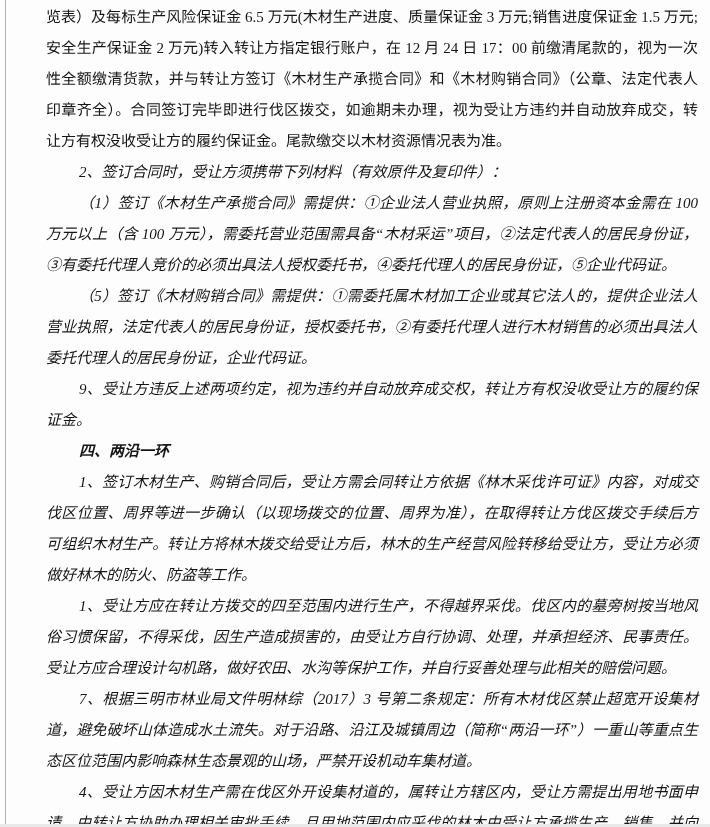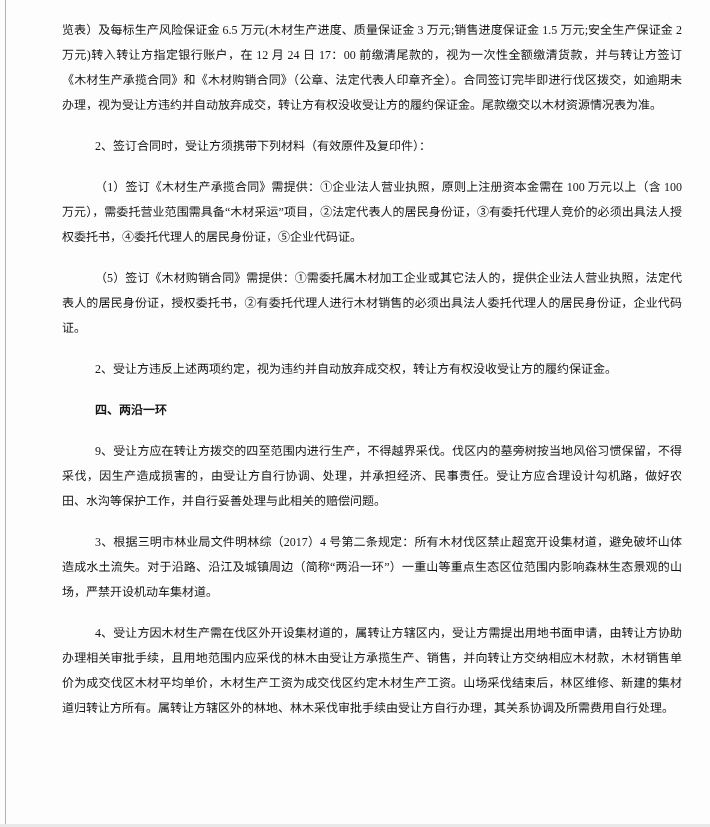--- a/index.html
+++ b/index.html
@@ -31,46 +31,48 @@
     height: 3px;
     background: #e9e9e9;
   }
   .page-body {
     position: absolute;
     left: 46px;
     top: 2px;
     width: 652px;
   }
   .para {
-    margin: 16px;
-    font-size: 12px;
-    line-height: 25px;
+    margin: 0;
+    font-size: 15px;
+    line-height: 31px;
     text-align: justify;
     text-justify: inter-character;
     letter-spacing: 0;
     word-break: break-all;
   }
   .para.indent {
     text-indent: 33px;
+    font-style: italic;
   }
   .para.heading {
     font-weight: bold;
   }
 </style>
 </head>
 <body>
 
 <div class="left-rule"></div>
 
 <div class="page-body">
   <p class="para">览表）及每标生产风险保证金 6.5 万元(木材生产进度、质量保证金 3 万元;销售进度保证金 1.5 万元;安全生产保证金 2 万元)转入转让方指定银行账户，在 12 月 24 日 17：00 前缴清尾款的，视为一次性全额缴清货款，并与转让方签订《木材生产承揽合同》和《木材购销合同》（公章、法定代表人印章齐全）。合同签订完毕即进行伐区拨交，如逾期未办理，视为受让方违约并自动放弃成交，转让方有权没收受让方的履约保证金。尾款缴交以木材资源情况表为准。</p>
   <p class="para indent">2、签订合同时，受让方须携带下列材料（有效原件及复印件）：</p>
   <p class="para indent">（1）签订《木材生产承揽合同》需提供：①企业法人营业执照，原则上注册资本金需在 100 万元以上（含 100 万元），需委托营业范围需具备“木材采运”项目，②法定代表人的居民身份证，③有委托代理人竞价的必须出具法人授权委托书，④委托代理人的居民身份证，⑤企业代码证。</p>
   <p class="para indent">（5）签订《木材购销合同》需提供：①需委托属木材加工企业或其它法人的，提供企业法人营业执照，法定代表人的居民身份证，授权委托书，②有委托代理人进行木材销售的必须出具法人委托代理人的居民身份证，企业代码证。</p>
-  <p class="para indent">2、受让方违反上述两项约定，视为违约并自动放弃成交权，转让方有权没收受让方的履约保证金。</p>
+  <p class="para indent">9、受让方违反上述两项约定，视为违约并自动放弃成交权，转让方有权没收受让方的履约保证金。</p>
   <p class="para indent heading">四、两沿一环</p>
-  <p class="para indent">9、受让方应在转让方拨交的四至范围内进行生产，不得越界采伐。伐区内的墓旁树按当地风俗习惯保留，不得采伐，因生产造成损害的，由受让方自行协调、处理，并承担经济、民事责任。受让方应合理设计勾机路，做好农田、水沟等保护工作，并自行妥善处理与此相关的赔偿问题。</p>
-  <p class="para indent">3、根据三明市林业局文件明林综（2017）4 号第二条规定：所有木材伐区禁止超宽开设集材道，避免破坏山体造成水土流失。对于沿路、沿江及城镇周边（简称“两沿一环”）一重山等重点生态区位范围内影响森林生态景观的山场，严禁开设机动车集材道。</p>
+  <p class="para indent">1、签订木材生产、购销合同后，受让方需会同转让方依据《林木采伐许可证》内容，对成交伐区位置、周界等进一步确认（以现场拨交的位置、周界为准），在取得转让方伐区拨交手续后方可组织木材生产。转让方将林木拨交给受让方后，林木的生产经营风险转移给受让方，受让方必须做好林木的防火、防盗等工作。</p>
+  <p class="para indent">1、受让方应在转让方拨交的四至范围内进行生产，不得越界采伐。伐区内的墓旁树按当地风俗习惯保留，不得采伐，因生产造成损害的，由受让方自行协调、处理，并承担经济、民事责任。受让方应合理设计勾机路，做好农田、水沟等保护工作，并自行妥善处理与此相关的赔偿问题。</p>
+  <p class="para indent">7、根据三明市林业局文件明林综（2017）3 号第二条规定：所有木材伐区禁止超宽开设集材道，避免破坏山体造成水土流失。对于沿路、沿江及城镇周边（简称“两沿一环”）一重山等重点生态区位范围内影响森林生态景观的山场，严禁开设机动车集材道。</p>
   <p class="para indent">4、受让方因木材生产需在伐区外开设集材道的，属转让方辖区内，受让方需提出用地书面申请，由转让方协助办理相关审批手续，且用地范围内应采伐的林木由受让方承揽生产、销售，并向转让方交纳相应木材款，木材销售单价为成交伐区木材平均单价，木材生产工资为成交伐区约定木材生产工资。山场采伐结束后，林区维修、新建的集材道归转让方所有。属转让方辖区外的林地、林木采伐审批手续由受让方自行办理，其关系协调及所需费用自行处理。</p>
 
 </div>
 
 <div class="bottom-edge"></div>
 
 </body></html>

